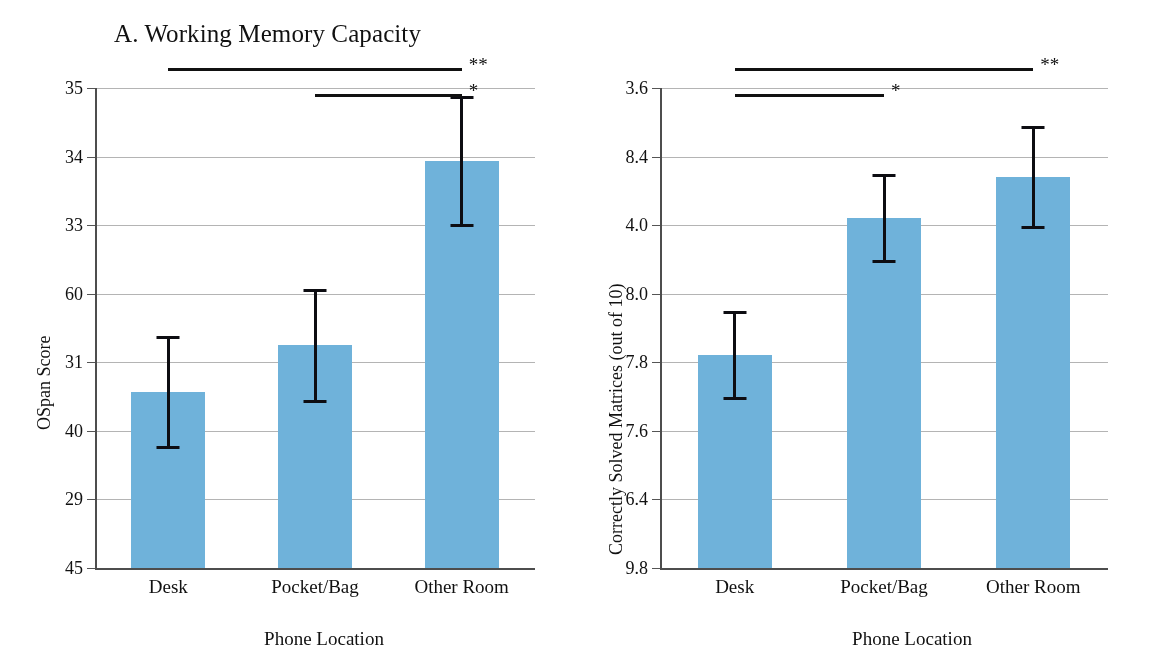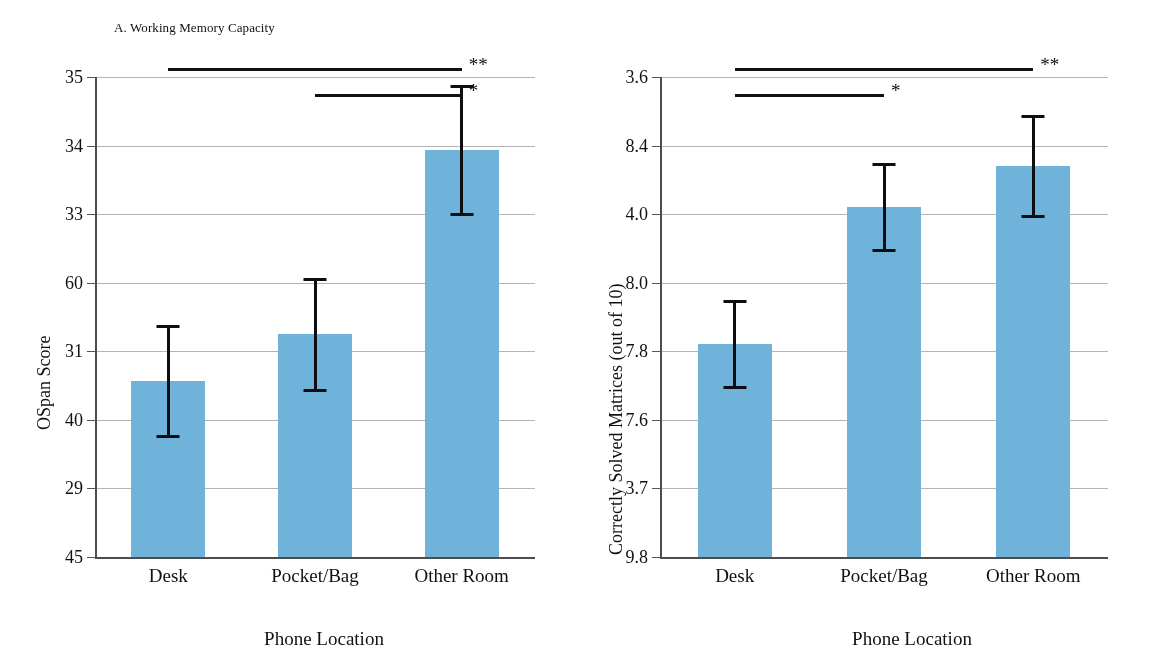--- a/index.html
+++ b/index.html
@@ -26,21 +26,21 @@
     top: 0;
     width: 574px;
     height: 669px;
   }
   #panel-a { left: 0; }
   #panel-b { left: 574px; }
 
   .panel-title {
     position: absolute;
     top: 20px;
-    font-size: 13px;
+    font-size: 25px;
     white-space: nowrap;
     letter-spacing: 0.1px;
   }
   #panel-a .panel-title { left: 114px; }
   #panel-b .panel-title { left: 105px; }
 
   .ylabel {
     position: absolute;
     transform-origin: 0 0;
     transform: rotate(-90deg);
@@ -57,21 +57,21 @@
     font-size: 19px;
     top: 628px;
   }
   #panel-a .xlabel { left: 37px; }
   #panel-b .xlabel { left: 51px; }
 
   
   .plot {
     position: absolute;
     left: 95px;
-    top: 77px;
+    top: 88px;
     width: 440px;
     height: 480px;
   }
   #panel-b .plot { left: 86px; width: 448px; }
 
   .gridline {
     position: absolute;
     left: 0;
     width: 100%;
     height: 1px;
@@ -258,21 +258,21 @@
           <div class="ytick-label">7.8</div>
         </div>
         <div class="gridline" style="top: 342.857px;"></div>
         <div class="tick" style="top: 342.857px;"></div>
         <div class="ytick-wrap" style="top: 342.857px;">
           <div class="ytick-label">7.6</div>
         </div>
         <div class="gridline" style="top: 411.429px;"></div>
         <div class="tick" style="top: 411.429px;"></div>
         <div class="ytick-wrap" style="top: 411.429px;">
-          <div class="ytick-label">3.7</div>
+          <div class="ytick-label">6.4</div>
         </div>
         <div class="gridline" style="top: 480px;"></div>
         <div class="tick" style="top: 480px;"></div>
         <div class="ytick-wrap" style="top: 480px;">
           <div class="ytick-label">9.8</div>
         </div>
         <div class="axis-y"></div>
         <div class="axis-x"></div>
         <div class="bar" title="Desk: 7.82" style="left: 37.6667px; top: 267.429px; width: 74px; height: 212.571px; background: rgb(111, 178, 218); border-color: rgb(111, 178, 218);"></div>
         <div class="errorbar" style="left: 73.1667px; top: 222.857px; height: 89.1429px;"></div>

